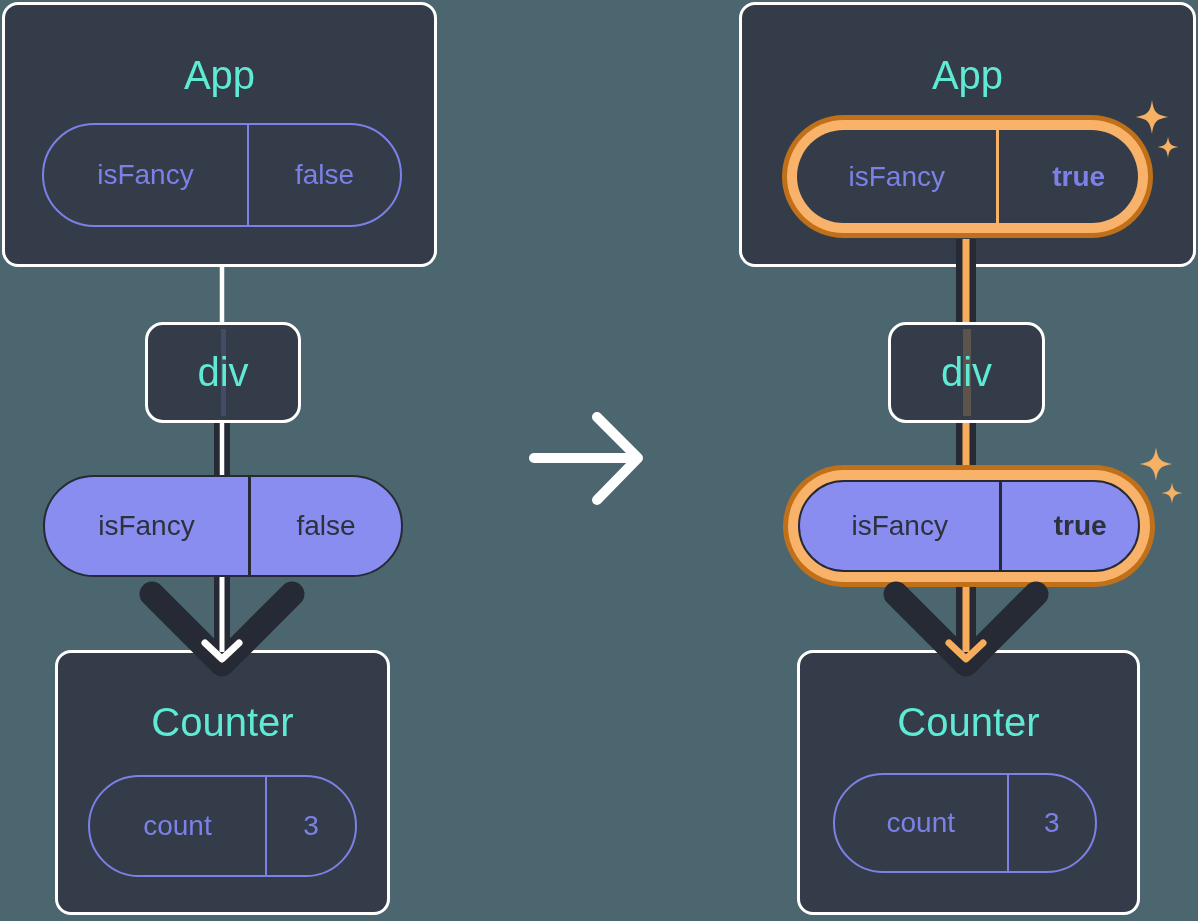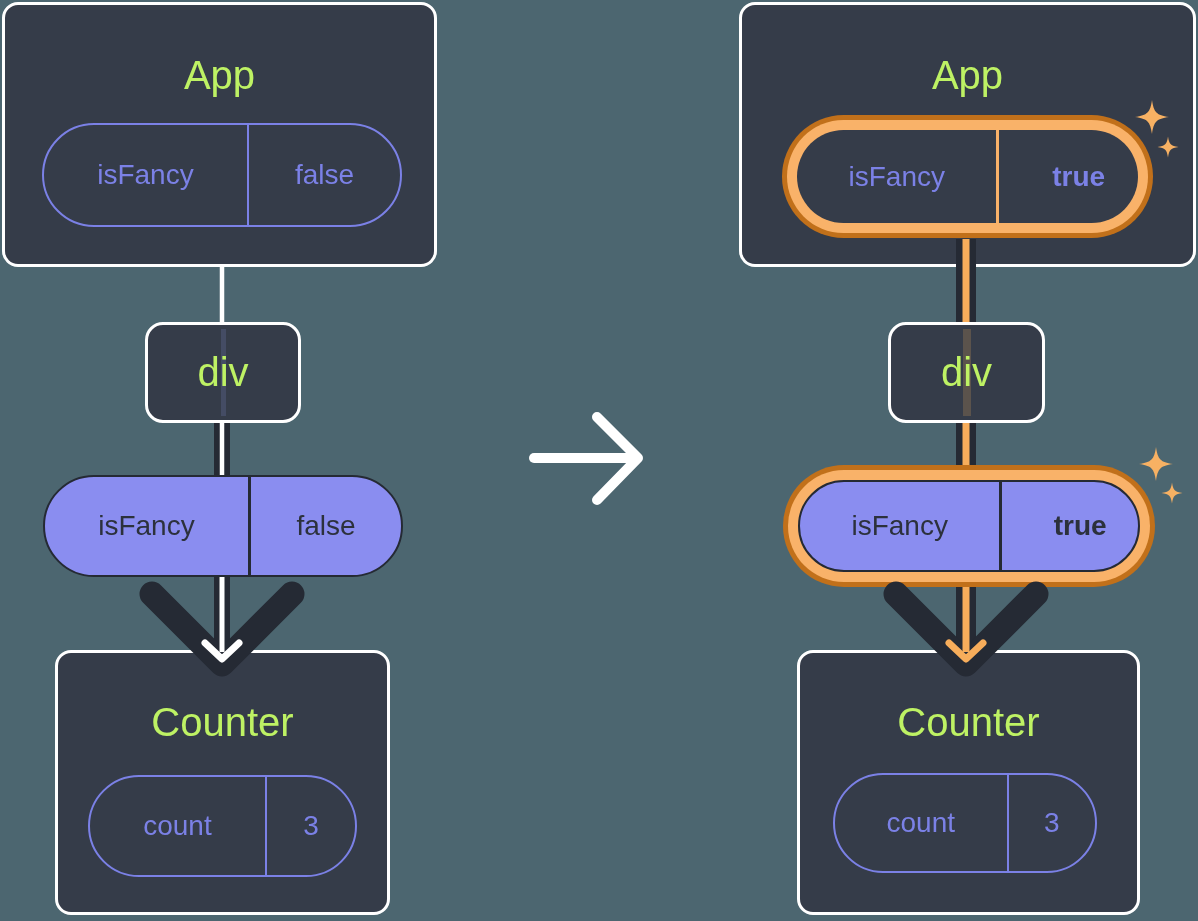--- a/index.html
+++ b/index.html
@@ -21,21 +21,21 @@
     border-radius:16px;
     box-sizing:border-box;
     z-index:2;
   }
   .box.small { border-radius:18px; }
 
   .comp-label {
     position:absolute;
     left:0; right:0;
     text-align:center;
-    color:#bef264;
+    color:#5eead4;
     font-size:40px;
     font-weight:500;
     line-height:1;
     z-index:2;
   }
 
   .pill {
     position:absolute;
     display:flex;
     align-items:stretch;

